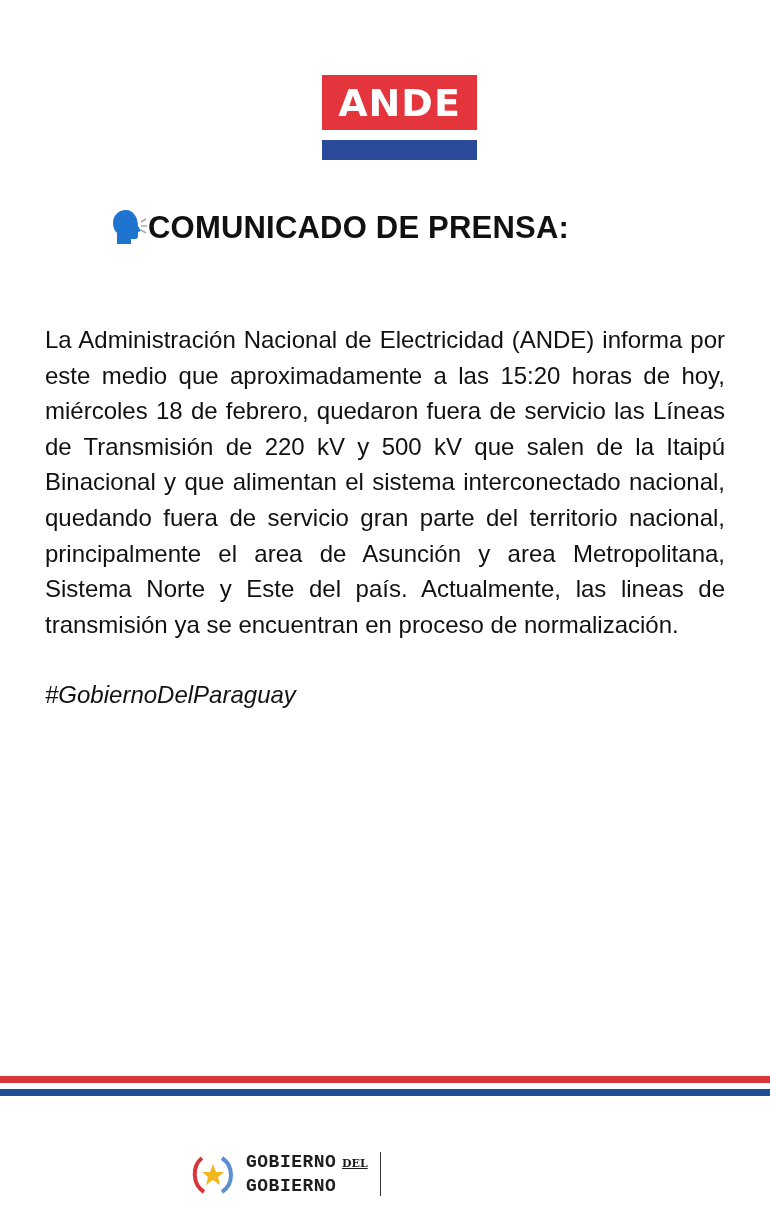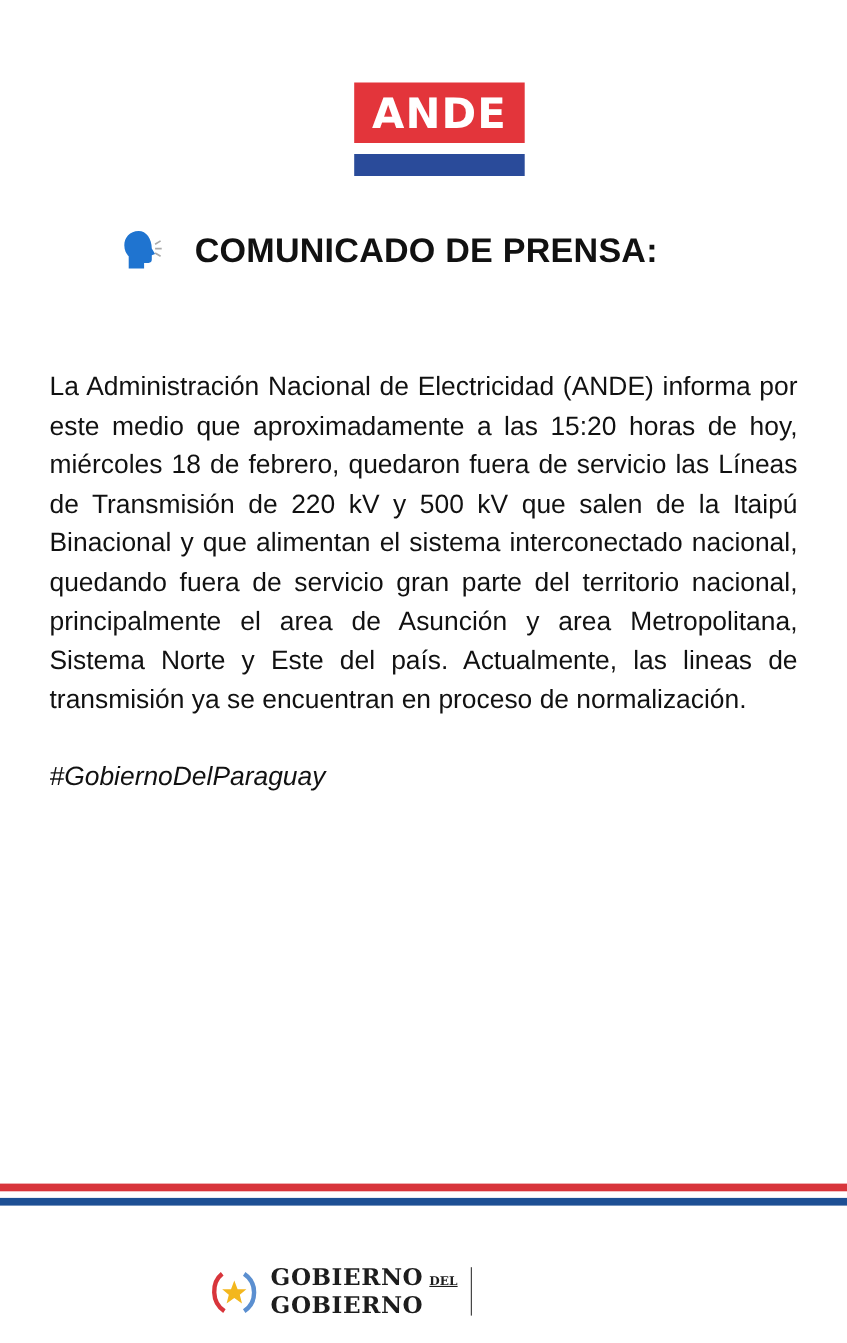--- a/index.html
+++ b/index.html
@@ -4,34 +4,34 @@
 <style>
   html, body { margin: 0; padding: 0; background: #ffffff; }
   body { width: 770px; height: 1221px; position: relative; overflow: hidden;
          font-family: "Liberation Sans", "DejaVu Sans", sans-serif; color: #111; }
   .logo { position: absolute; left: 322px; top: 43px; width: 155px; }
   .logo-red { background: #e3353b; height: 55px; display: flex; align-items: center; justify-content: center;
               color: #fff; font-weight: 900; font-size: 38px; letter-spacing: 1px;
               font-family: "DejaVu Sans", sans-serif; margin-top: 32px; }
   .logo-white { height: 10px; }
   .logo-blue { background: #2a4b9a; height: 20px; }
-  .heading { position: absolute; left: 108px; top: 208px; display: flex; align-items: center; gap: 29px; text-align: center; }
+  .heading { position: absolute; left: 108px; top: 208px; display: flex; align-items: center; gap: 0; text-align: center; }
   .heading-text { font-size: 31px; font-weight: 700; letter-spacing: 0.2px; color: #111; }
   .head-icon { width: 40px; height: 40px; }
   .body-text { position: absolute; left: 45px; top: 322px; width: 680px;
                font-size: 24px; line-height: 35.6px; text-align: justify; font-weight: 500; }
-  .body-text p { margin: 12px 0 35px 0; }
+  .body-text p { margin: 0 0 35px 0; }
   .hashtag { margin: 0; font-style: italic; }
   .flag-lines { position: absolute; left: 0; top: 1076px; width: 770px; }
   .fl-red { height: 7px; background: #d8353b; }
   .fl-white { height: 6px; }
   .fl-blue { height: 7px; background: #1d4f94; }
   .footer { position: absolute; left: 188px; top: 1150px; display: flex; align-items: center; height: 48px; }
   .footer-text { font-family: "DejaVu Serif", "Liberation Serif", serif; font-weight: 700; color: #1d1d1d; line-height: 22px; }
-  .ft-big { font-size: 21px; letter-spacing: 0.5px; }
+  .ft-big { font-size: 18px; letter-spacing: 0.5px; font-family: Liberation Mono, monospace; }
   .ft-small { font-size: 11px; text-decoration: underline; }
   .divider { width: 1px; height: 44px; background: #333; margin: 0 12px; }
 </style>
 </head>
 <body>
 
 <div class="logo">
   <div class="logo-red">ANDE</div>
   <div class="logo-white"></div>
   <div class="logo-blue"></div>

